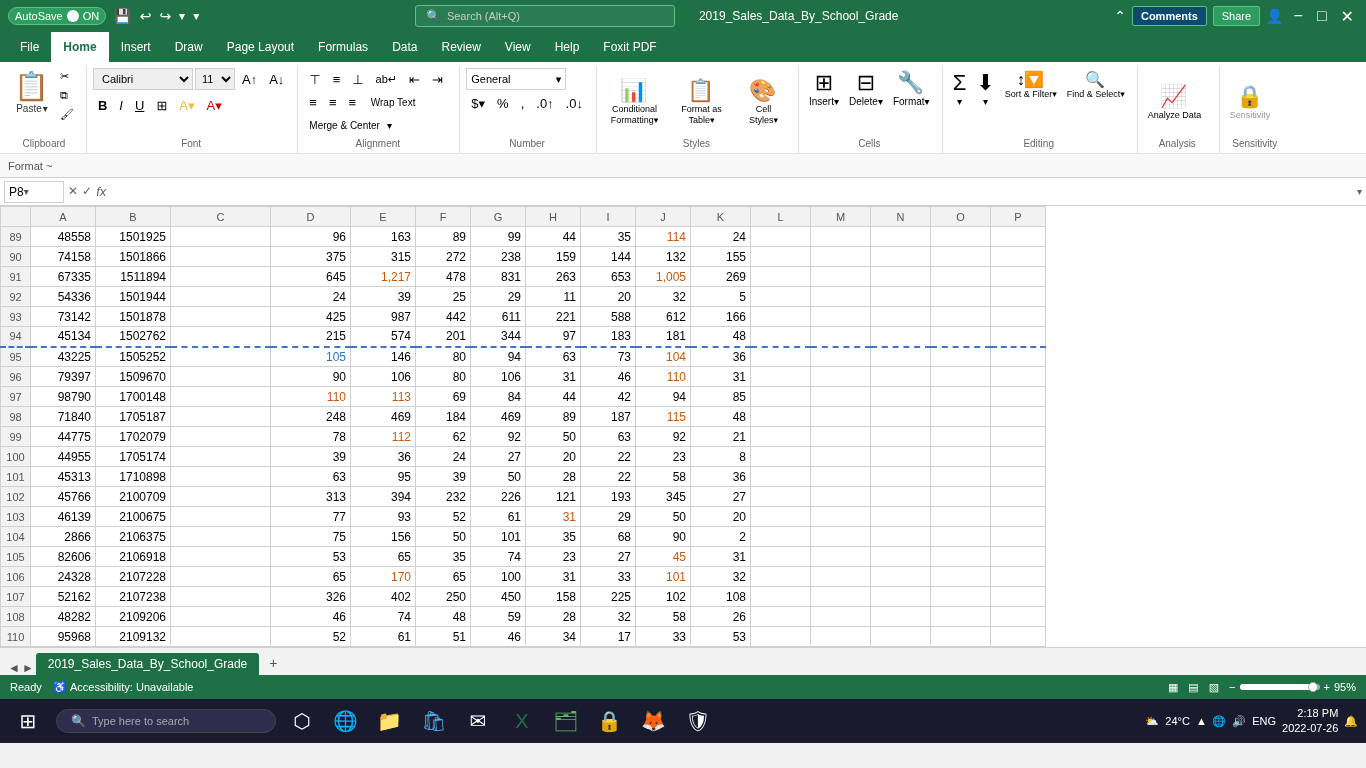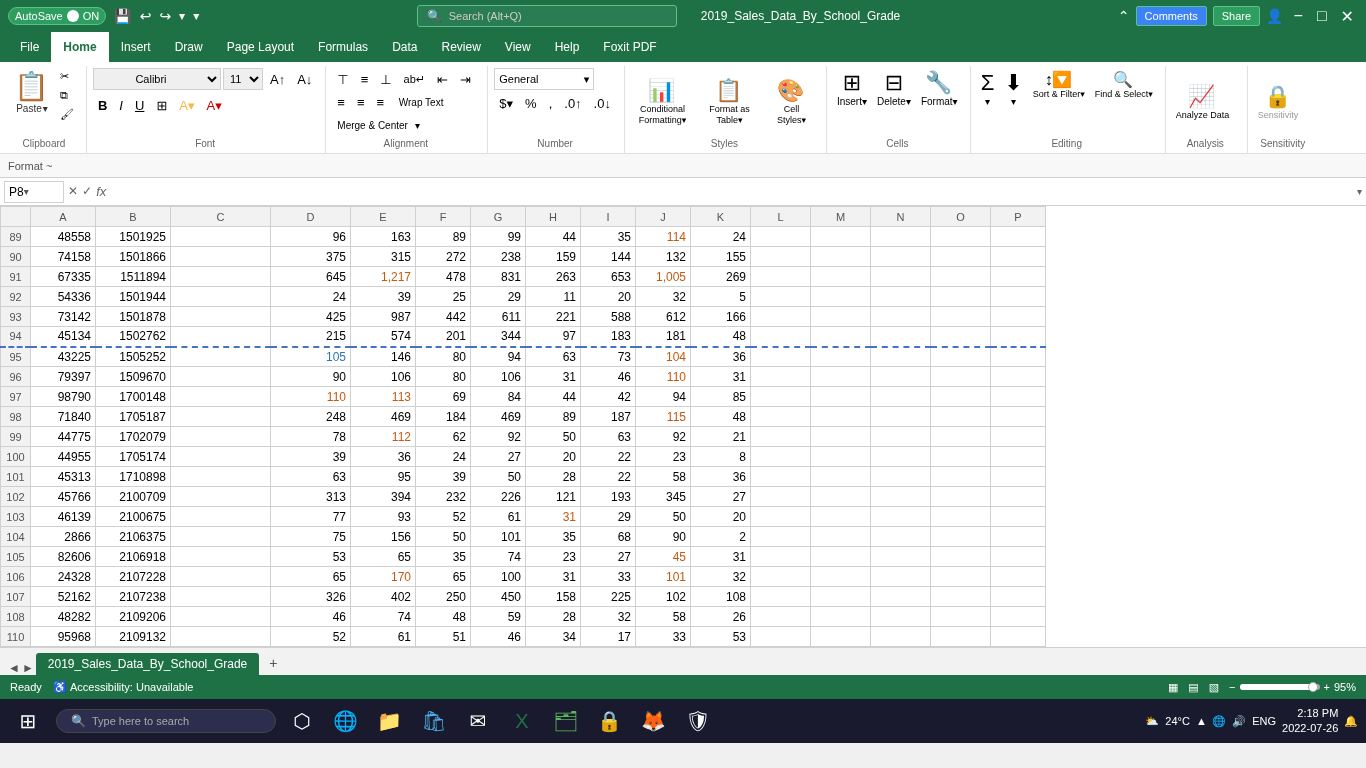--- a/index.html
+++ b/index.html
@@ -101,23 +101,22 @@
     .paste-bottom { display: flex; align-items: center; font-size: 10px; color: #333; gap: 1px; }
     .clipboard-right { display: flex; flex-direction: column; gap: 2px; }
     .small-btn { display: flex; align-items: center; gap: 3px; padding: 2px 4px; cursor: pointer; font-size: 11px; }
 
     
     .font-row { display: flex; align-items: center; gap: 2px; margin-bottom: 2px; }
     .font-select { 
       border: 1px solid #d0d0d0; 
       padding: 2px 4px; 
       font-size: 11px; 
-      width: 128px; 
+      width: 100px; 
       height: 22px;
-      text-align: center;
     }
     .font-size-select { 
       border: 1px solid #d0d0d0; 
       padding: 2px 2px; 
       font-size: 11px; 
       width: 40px; 
       height: 22px;
     }
     .icon-btn { 
       border: 1px solid transparent; 
@@ -337,21 +336,21 @@
   </div>
   <div class="title-bar-center">
     <div class="title-search">
       <span>🔍</span>
       <span style="font-size:11px;color:#ccc;">Search (Alt+Q)</span>
     </div>
     <span style="color:white;font-size:12px;margin-left:20px;">2019_Sales_Data_By_School_Grade</span>
   </div>
   <div class="title-bar-right">
     <span style="color:white;font-size:14px;">⌃</span>
-    <button style="background:#3b82f6;border:1px solid #5bc08a;color:white;padding:3px 8px;font-size:11px;cursor:pointer;border-radius:2px;">Comments</button>
+    <button style="background:#0c4a6e;border:1px solid #5bc08a;color:white;padding:3px 8px;font-size:11px;cursor:pointer;border-radius:2px;font-weight:bold;">Comments</button>
     <button style="background:#2d9e5f;border:1px solid #5bc08a;color:white;padding:3px 8px;font-size:11px;cursor:pointer;border-radius:2px;">Share</button>
     <span style="color:white;font-size:14px;">👤</span>
     <span class="title-btn">−</span>
     <span class="title-btn">□</span>
     <span class="title-btn">✕</span>
   </div>
 </div>
 
 <div class="ribbon">
   <div class="ribbon-tabs">

